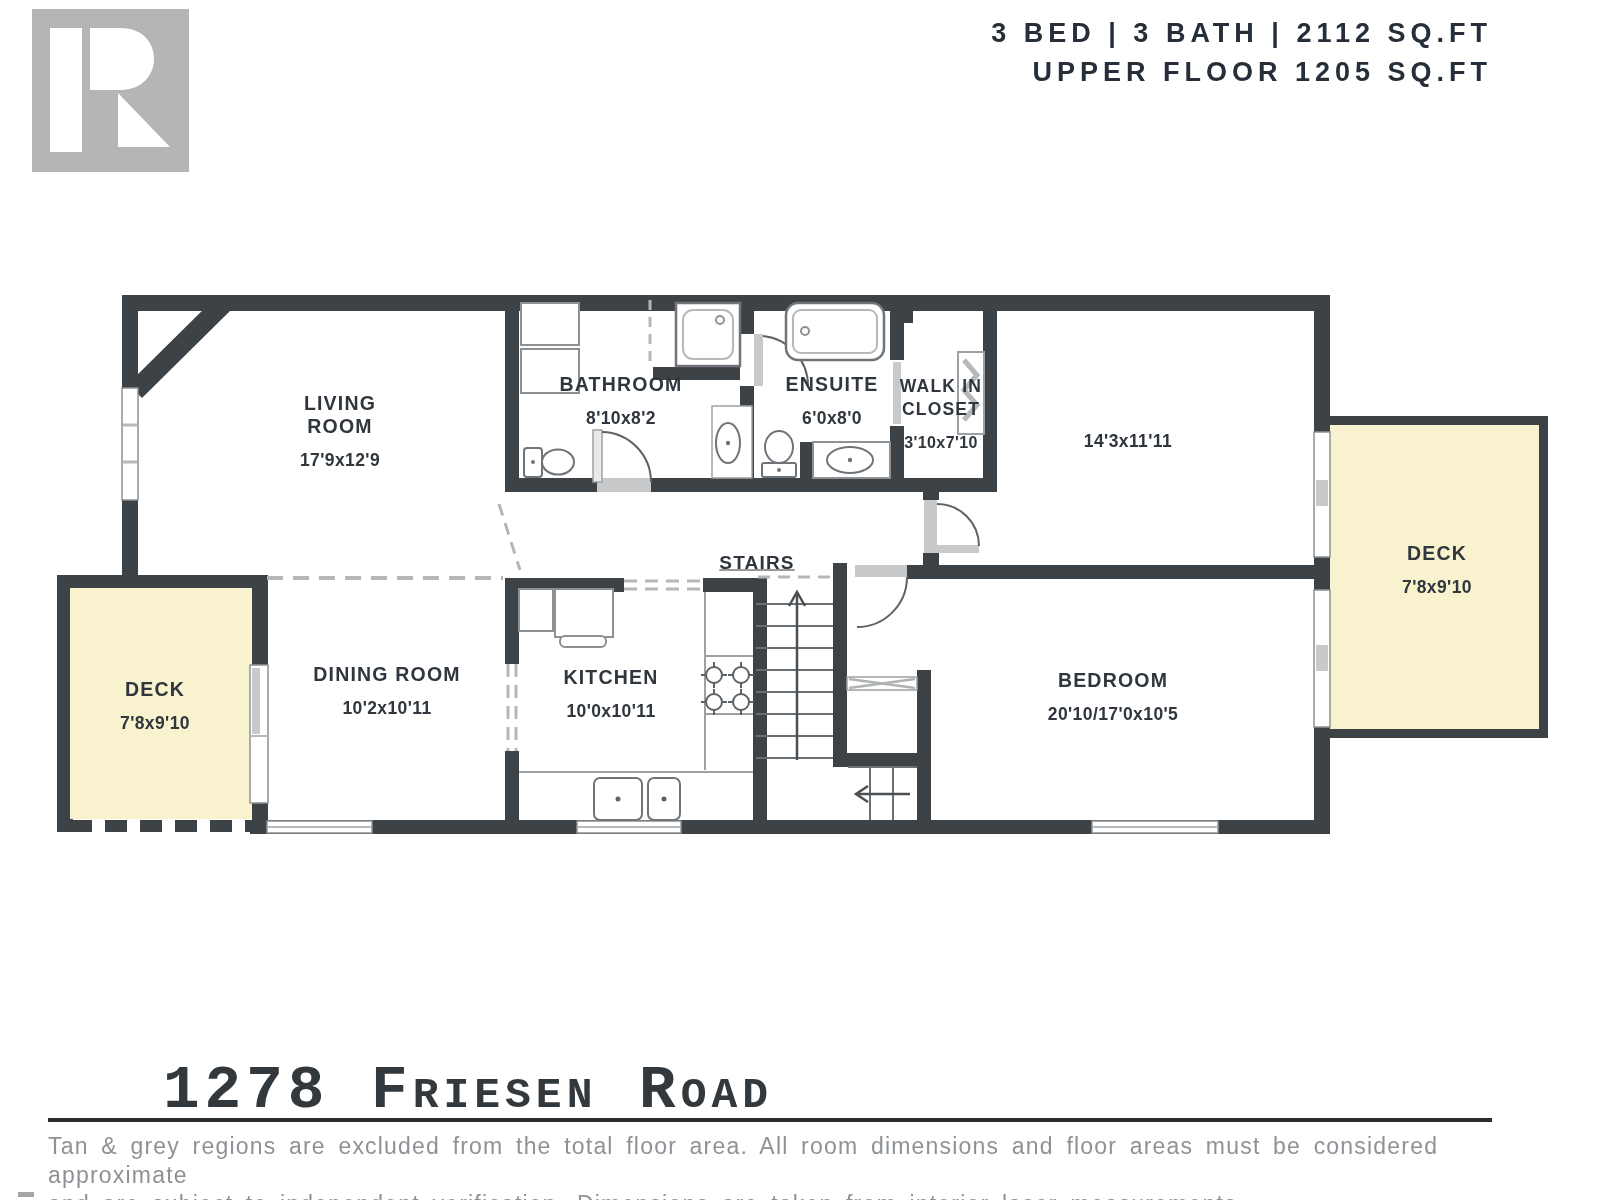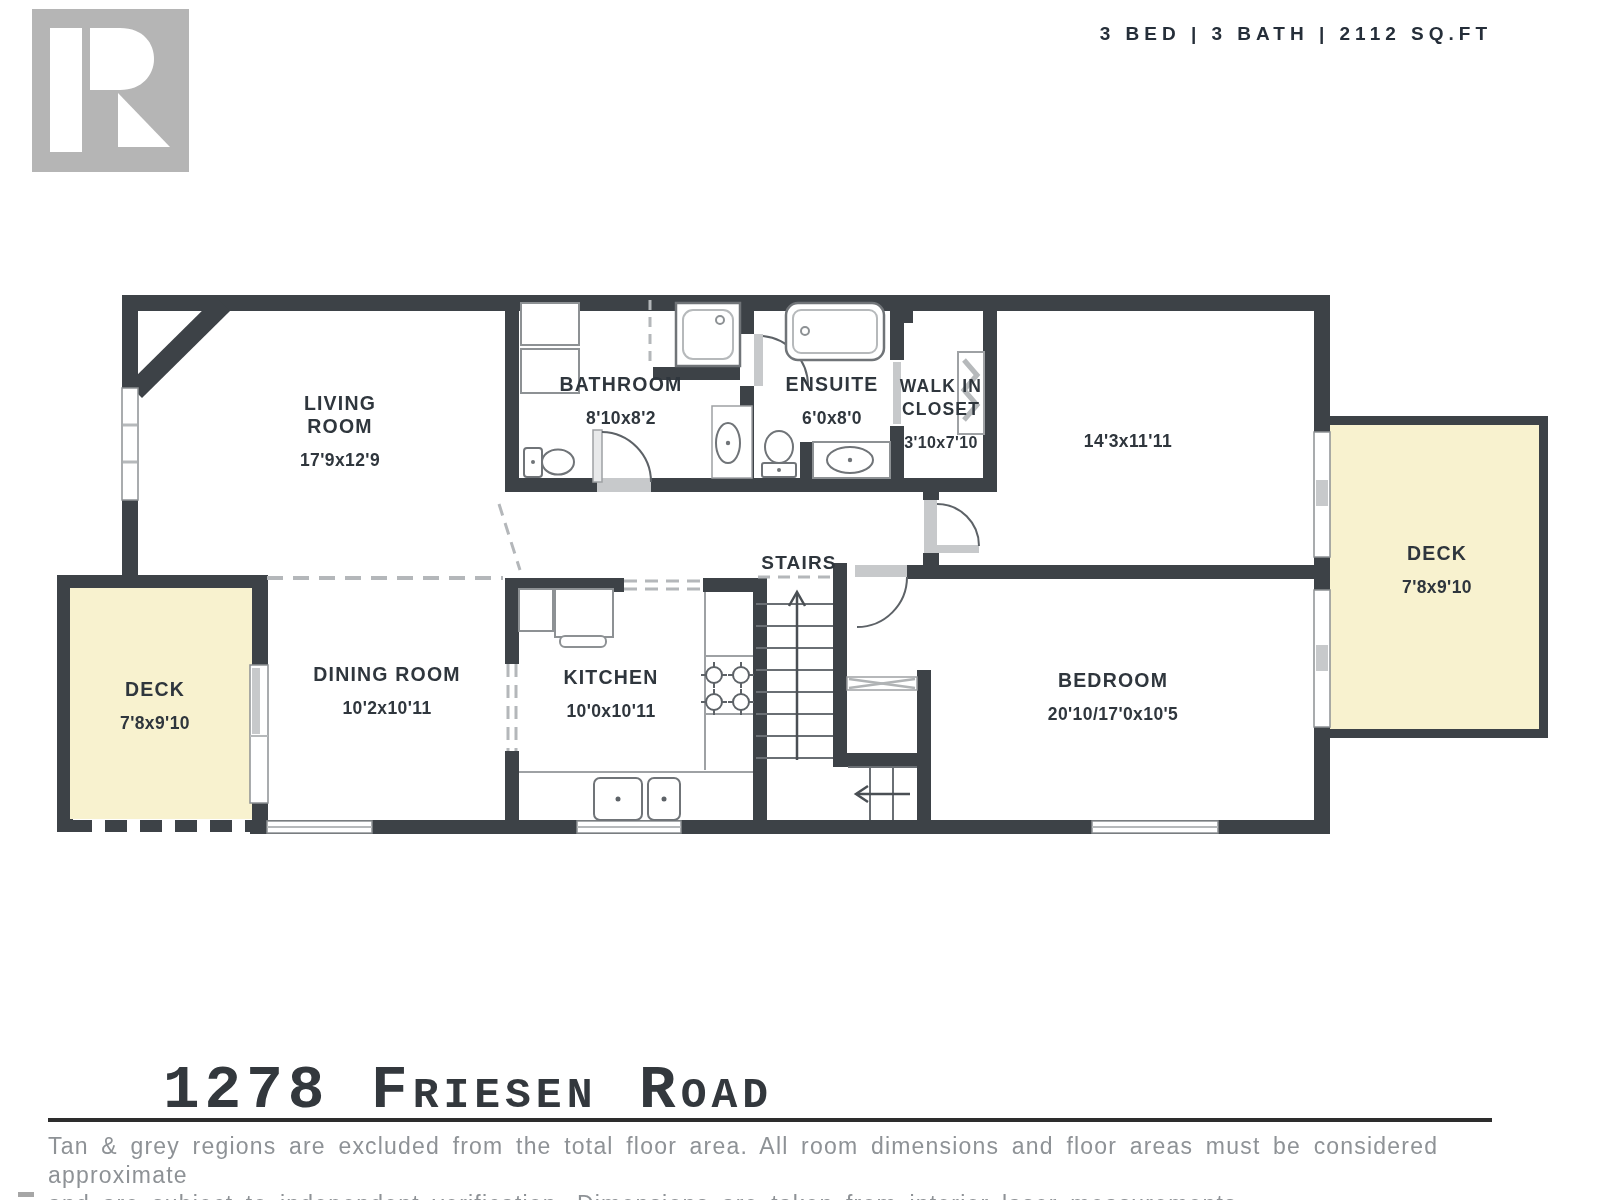--- a/index.html
+++ b/index.html
@@ -9,21 +9,21 @@
   }
   
   .logo{position:absolute;left:32px;top:9px;width:160px;}
   .logo-text{
     position:absolute;left:-2px;top:166px;width:220px;
     font-size:36px;letter-spacing:2.5px;color:#b5b5b5;font-weight:400;
   }
   .logo-text sup{font-size:15px;vertical-align:super;}
   .header-stats{
     position:absolute;top:14px;right:108px;text-align:right;
-    font-weight:bold;font-size:19px;letter-spacing:5px;color:#252e39;
+    font-weight:bold;font-size:27px;letter-spacing:5px;color:#252e39;
     line-height:39px;white-space:nowrap;
   }
   
   .plan-svg{position:absolute;left:0;top:0;}
   .lbl{
     position:absolute;transform:translate(-50%,-50%);
     text-align:center;color:#2f363d;font-weight:bold;
   }
   .lbl .room-name{font-size:19.5px;letter-spacing:1.2px;line-height:23px;}
   .lbl .room-dims{font-size:17.5px;letter-spacing:.4px;line-height:22px;margin-top:11px;}
@@ -47,20 +47,21 @@
   <svg width="160" height="166" viewBox="0 0 160 166">
     <rect x="0" y="0" width="157" height="163" fill="#b5b5b5"></rect>
     <rect x="18" y="19" width="32" height="124" fill="#ffffff"></rect>
     <path d="M58,19 H88 C112,19 122,35 122,50 C122,66 110,81 88,81 H58 Z" fill="#ffffff"></path>
     <path d="M86,84 L138,138 H86 Z" fill="#ffffff"></path>
   </svg>
 </div>
 
 <div class="header-stats">
   <div>3 BED | 3 BATH | 2112 SQ.FT</div>
+  <div>UPPER FLOOR 1205 SQ.FT</div>
 </div>
 
 <svg class="plan-svg" width="1600" height="1200" viewBox="0 0 1600 1200">
 
   <g>
     <rect x="70" y="588" width="182" height="231" fill="#f8f2cf"></rect>
     <rect x="1330" y="425" width="209" height="304" fill="#f8f2cf"></rect>
   </g>
 
   <line x1="70" y1="826" x2="250" y2="826" stroke="#3d4247" stroke-width="12" stroke-dasharray="22 13"></line>
@@ -291,21 +292,21 @@
   <div class="room-dims">7'8x9'10</div>
 </div>
 <div class="lbl" style="left:387px;top:691px;width:150px;">
   <div class="room-name">DINING ROOM</div>
   <div class="room-dims">10'2x10'11</div>
 </div>
 <div class="lbl" style="left:611px;top:694px;width:220px;">
   <div class="room-name">KITCHEN</div>
   <div class="room-dims">10'0x10'11</div>
 </div>
-<div class="lbl" style="left:799px;top:562px;width:140px;">
+<div class="lbl" style="left:757px;top:562px;width:140px;text-decoration:underline;">
   <div class="room-name" style="font-size:19px;">STAIRS</div>
 </div>
 <div class="lbl" style="left:1113px;top:697px;width:340px;">
   <div class="room-name">BEDROOM</div>
   <div class="room-dims">20'10/17'0x10'5</div>
 </div>
 
 <div class="address">1278 Friesen Road</div>
 <div class="rule"></div>
 <div class="disclaimer">

